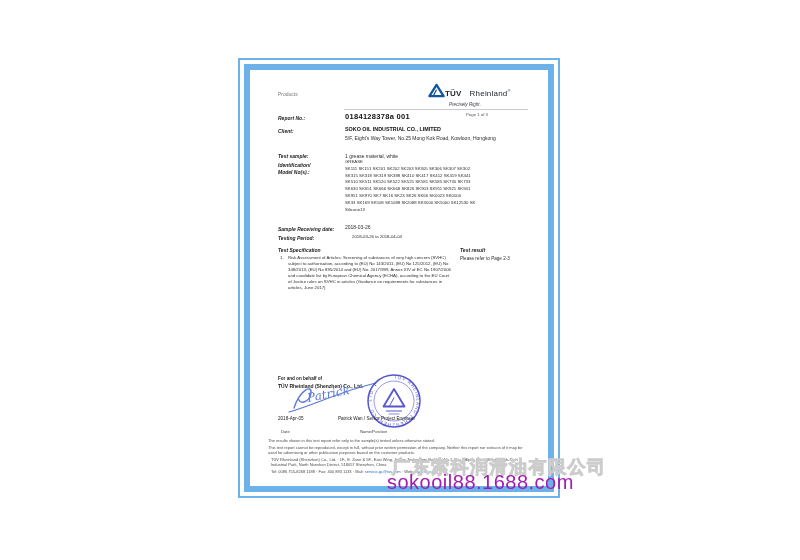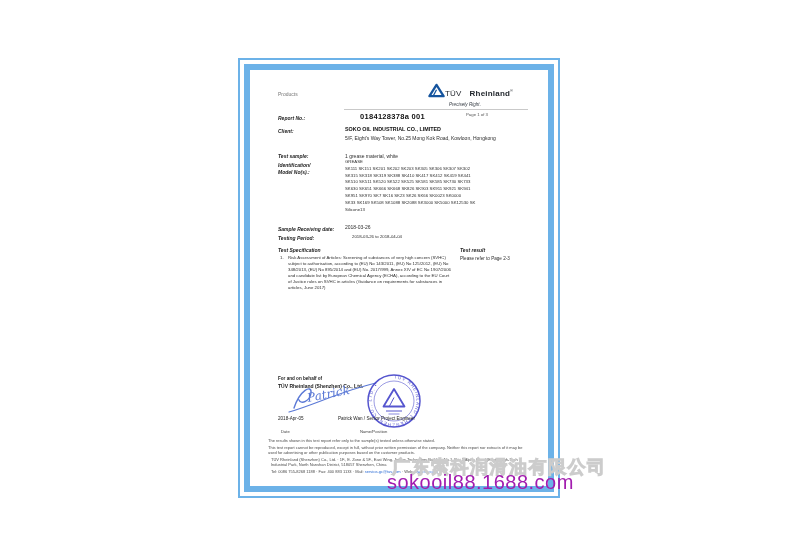--- a/index.html
+++ b/index.html
@@ -22,21 +22,21 @@
   .abs{position:absolute;white-space:nowrap;}
   .lbl{font-size:5px;line-height:6px;font-weight:bold;font-style:italic;color:#1b1b1b;}
   .val{font-size:5px;line-height:6px;color:#2e2e2e;}
   .val-sm{font-size:4.3px;line-height:6.8px;color:#2e2e2e;}
   .products{font-size:5px;color:#777;}
   .report-no{font-size:7.5px;font-weight:bold;letter-spacing:.3px;color:#101010;}
   .page{font-size:4.3px;color:#555;}
   .client-name{font-size:5.4px;font-weight:bold;color:#101010;}
   .hdr-rule{position:absolute;height:1px;background:#c9c9c9;}
   .brand{font-size:8px;color:#23282e;letter-spacing:.2px;}
-  .brand b{font-weight:normal;}
+  .brand b{font-weight:bold;}
   .brand sup{font-size:4px;}
   .tagline{font-size:4.6px;font-style:italic;color:#3a4048;}
   .spec-text{font-size:4.3px;line-height:6px;color:#2e2e2e;white-space:normal;width:164px;}
   .result-text{font-size:4.6px;color:#2e2e2e;}
   .behalf{font-size:4.6px;font-weight:bold;color:#1b1b1b;line-height:6px;}
   .sig-line-lbl{font-size:4.2px;color:#444;}
   .sig-val{font-size:4.6px;color:#222;}
   .footer-txt{font-size:4px;line-height:5.2px;color:#4a4a4a;white-space:normal;width:262px;}
   .footer-link{color:#2a6bd4;}
   .wm-cn{
@@ -59,28 +59,28 @@
     <div class="doc">
 
       <div class="abs products" style="left:28px;top:21px;">Products</div>
 
       <div class="abs" style="left:178px;top:13px;">
         <span style="display:inline-block;vertical-align:middle;">
           <svg width="17" height="15" viewBox="0 0 24 21">
             <path d="M12 2.5 L22 18.5 L2 18.5 Z" fill="none" stroke="#15549e" stroke-width="3.2" stroke-linejoin="round"></path>
             <path d="M7.5 18 L12 9.5" stroke="#15549e" stroke-width="1.8"></path>
           </svg>
-        </span><span class="brand" style="vertical-align:middle;"><b>TÜV</b><b style="font-weight:bold;padding-left:8px;">Rheinland</b><sup>®</sup></span>
+        </span><span class="brand" style="vertical-align:middle;"><b>TÜV</b><b style="font-weight:normal;padding-left:8px;">Rheinland</b><sup>®</sup></span>
         <div class="tagline" style="margin-left:21px;margin-top:0px;">Precisely Right.</div>
       </div>
 
       <div class="hdr-rule" style="left:94px;top:39px;width:184px;"></div>
 
       <div class="abs lbl" style="left:28px;top:45px;">Report No.:</div>
-      <div class="abs report-no" style="left:110px;top:42px;">0184128378a 001</div>
+      <div class="abs report-no" style="left:95px;top:42px;">0184128378a 001</div>
       <div class="abs page" style="left:216px;top:42px;">Page 1 of 3</div>
 
       <div class="abs lbl" style="left:28px;top:58px;">Client:</div>
       <div class="abs client-name" style="left:95px;top:56px;">SOKO OIL INDUSTRIAL CO., LIMITED</div>
       <div class="abs val" style="left:95px;top:65px;">5/F, Eight's Way Tower, No.25 Mong Kok Road, Kowloon, Hongkong</div>
 
       <div class="abs lbl" style="left:28px;top:83px;">Test sample:</div>
       <div class="abs val" style="left:95px;top:83px;">1 grease material, white</div>
 
       <div class="abs lbl" style="left:28px;top:92px;">Identification/</div>

